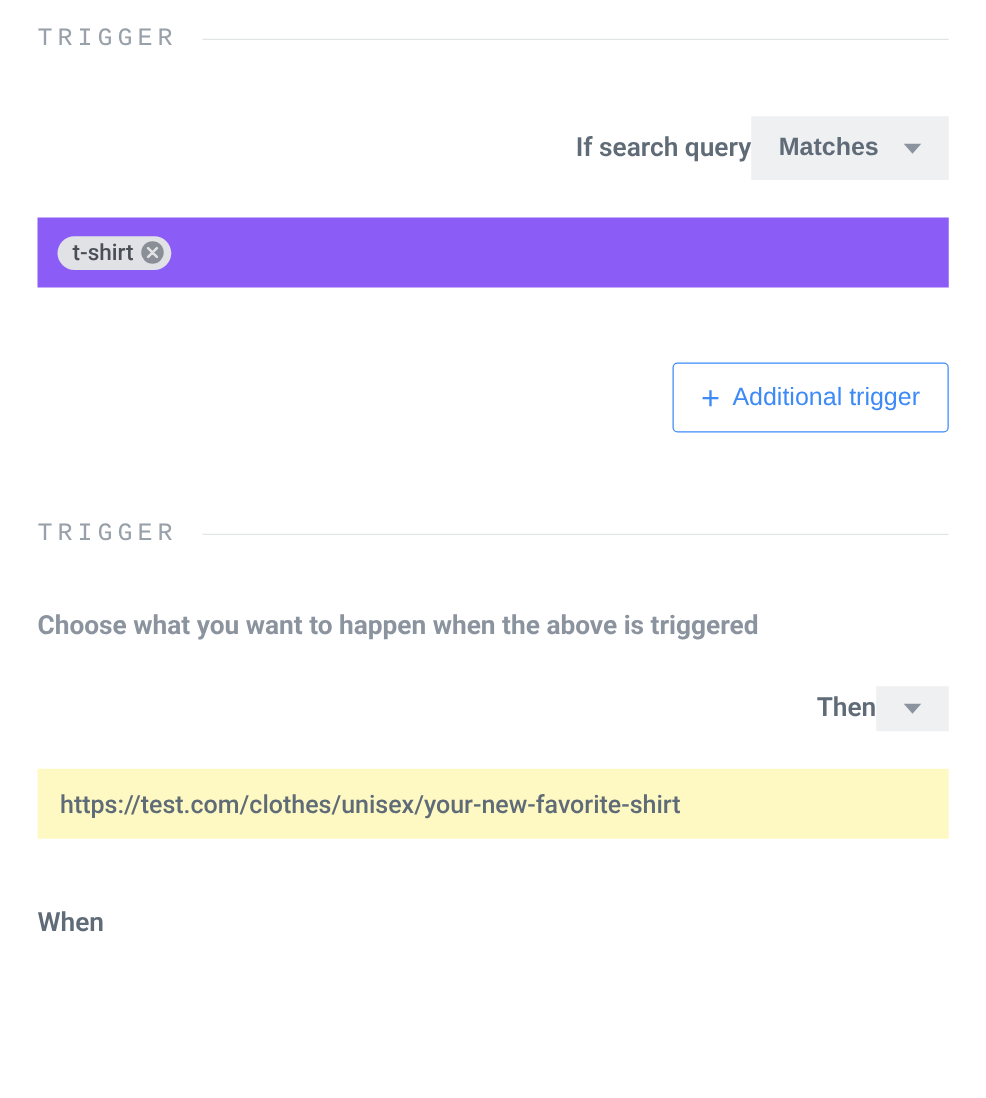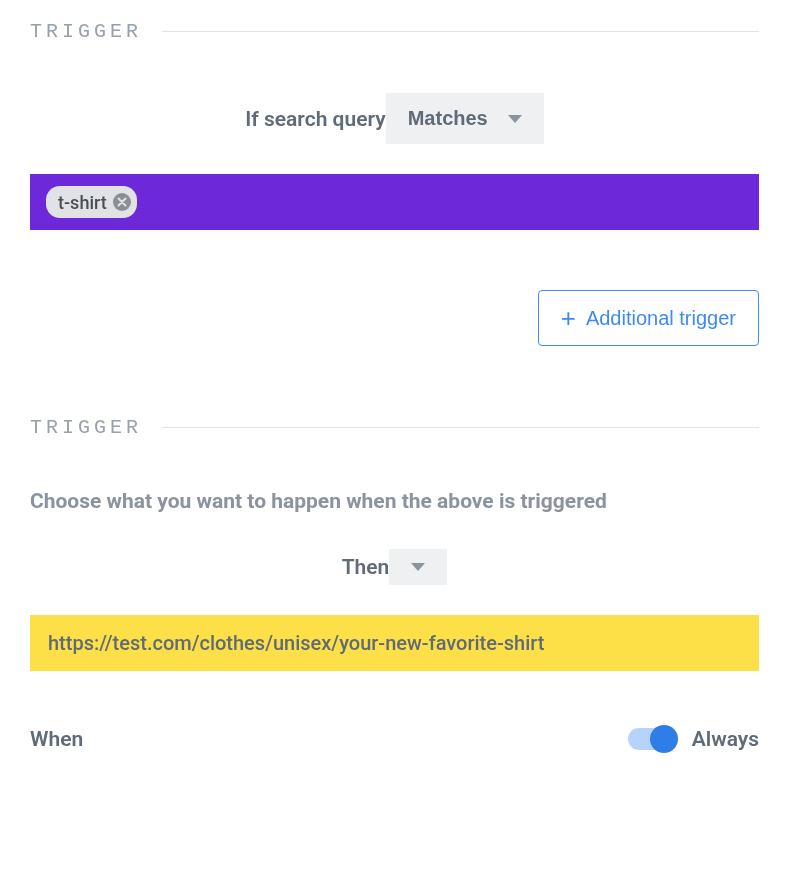--- a/index.html
+++ b/index.html
@@ -25,21 +25,21 @@
       white-space: nowrap;
     }
     .section-header-line {
       flex: 1;
       height: 1px;
       background: #e2e5e8;
     }
     .field-row {
       display: flex;
       align-items: center;
-      justify-content: center;
+      justify-content: flex-end;
       margin-bottom: 30px;
     }
     .field-label {
       font-size: 21px;
       color: #5f6b77;
       font-weight: 600;
     }
     .dropdown {
       display: inline-flex;
       align-items: center;
@@ -53,24 +53,25 @@
       border: none;
     }
     .chevron-down {
       width: 0;
       height: 0;
       border-left: 7px solid transparent;
       border-right: 7px solid transparent;
       border-top: 8px solid #8a939e;
     }
     .tag-container {
-      background: #6d28d9;
+      background: #8b5cf6;
       padding: 12px 16px;
       min-height: 56px;
       display: flex;
+      align-items: center;
       gap: 8px;
       flex-wrap: wrap;
       margin-bottom: 60px;
     }
     .tag {
       display: inline-flex;
       align-items: center;
       gap: 6px;
       background: #e0e2e5;
       border-radius: 14px;
@@ -114,21 +115,21 @@
       line-height: 1;
       font-weight: 300;
     }
     .actions-desc {
       font-size: 21px;
       color: #8a939e;
       font-weight: 700;
       margin-bottom: 36px;
     }
     .text-input-box {
-      background: #fde047;
+      background: #fef9c3;
       padding: 16px 18px;
       font-size: 20px;
       color: #5f6b77;
       font-weight: 500;
       margin-bottom: 56px;
       width: 100%;
       border: none;
       outline: none;
       font-family: inherit;
     }
@@ -215,22 +216,16 @@
   <span class="field-label">Then</span>
   <button class="dropdown">
     <span class="chevron-down"></span>
   </button>
 </div>
 
 <input type="text" class="text-input-box" value="https://test.com/clothes/unisex/your-new-favorite-shirt" style="">
 
 <div class="toggle-row">
   <span class="field-label">When</span>
-  <div class="toggle-group">
-    <div class="toggle">
-      <div class="toggle-knob"></div>
-    </div>
-    <span class="toggle-label">Always</span>
-  </div>
 </div>
 
 
 
 
 </body></html>

